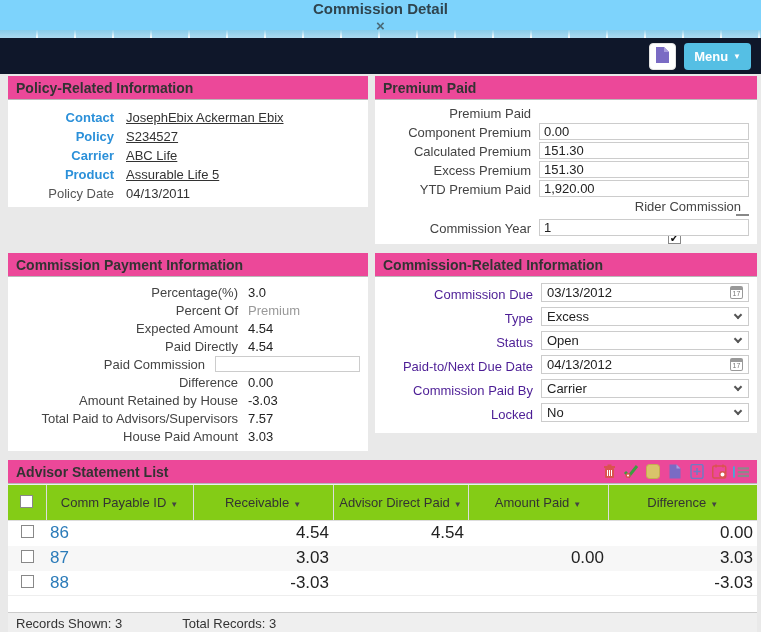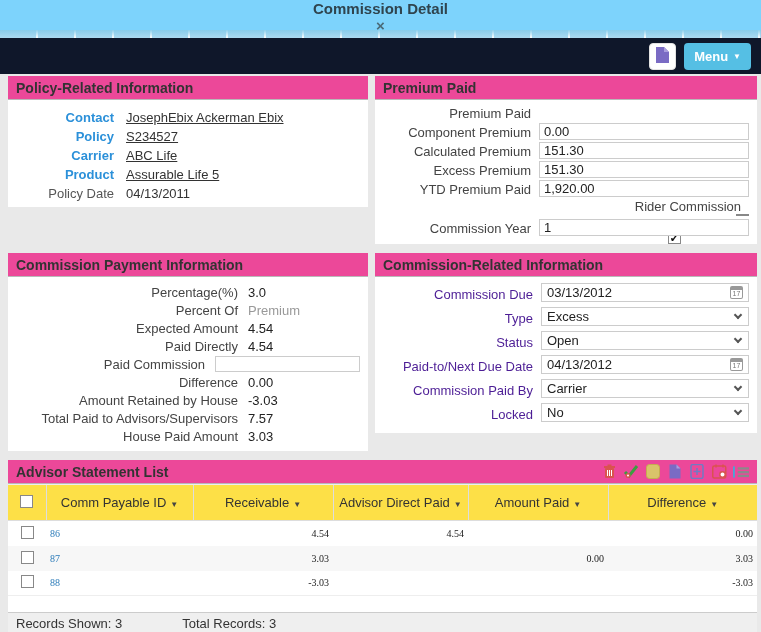--- a/index.html
+++ b/index.html
@@ -92,25 +92,25 @@
     font-family:"Liberation Sans", sans-serif;
   }
   
   .advisor { grid-column:1 / span 2; }
   .advisor .section-header { display:flex; align-items:center; }
   .advisor .section-header .stitle { flex:1; }
   .icon-strip { display:flex; align-items:center; gap:6px; }
   .icon-strip .icn { width:16px; height:16px; display:flex; align-items:center; justify-content:center; cursor:pointer; }
   table.grid { width:100%; border-collapse:collapse; table-layout:fixed; }
   table.grid th {
-    background:#fde047; border-left:1px solid #ddd; border-bottom:1px solid #ddd; border-top:1px solid #eee;
+    background:#84cc16; border-left:1px solid #ddd; border-bottom:1px solid #ddd; border-top:1px solid #eee;
     height:36px; font-weight:normal; font-size:13px; color:#333; text-align:center; padding:2px 4px;
   }
   table.grid th:first-child { border-left:none; }
-  table.grid td { height:25px; padding:2px 4px; font-size:10px;font-family:Liberation Serif, serif; }
+  table.grid td { height:25px; padding:2px 4px; font-size:17px; }
   tr.r-alt td { background:#f7f7f7; }
   td.idcell { color:#2b7bb9; padding-left:8px; cursor:pointer; }
   td.num { text-align:right; padding-right:18px; color:#222; }
   td.ckcell, th.ckcell { text-align:center; }
   .filter { font-size:8px; color:#444; margin-left:4px; cursor:pointer; }
   .list-footer {
     background:#efefef; border-top:1px solid #ccc; height:23px;
     display:flex; align-items:center; padding:0 8px; gap:60px; font-size:13px; color:#333;
   }
 </style>

